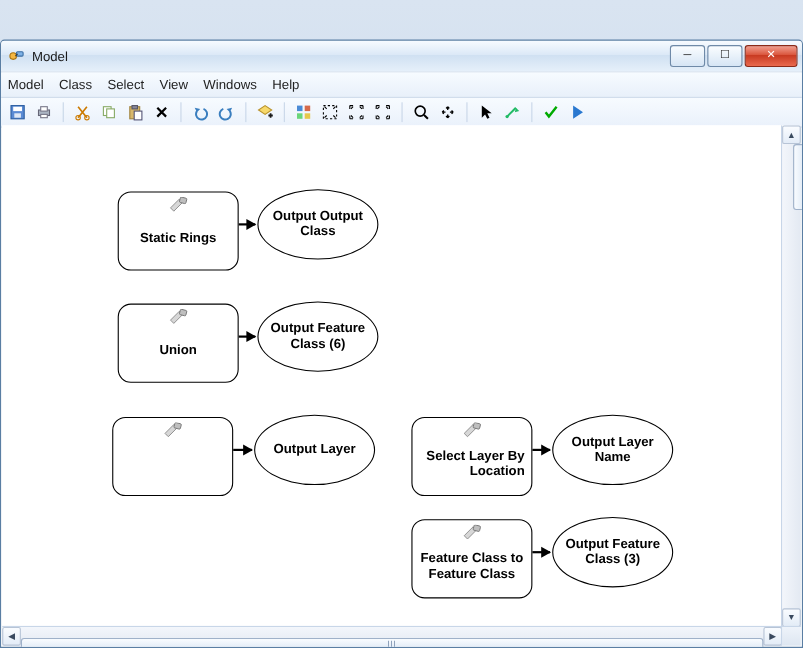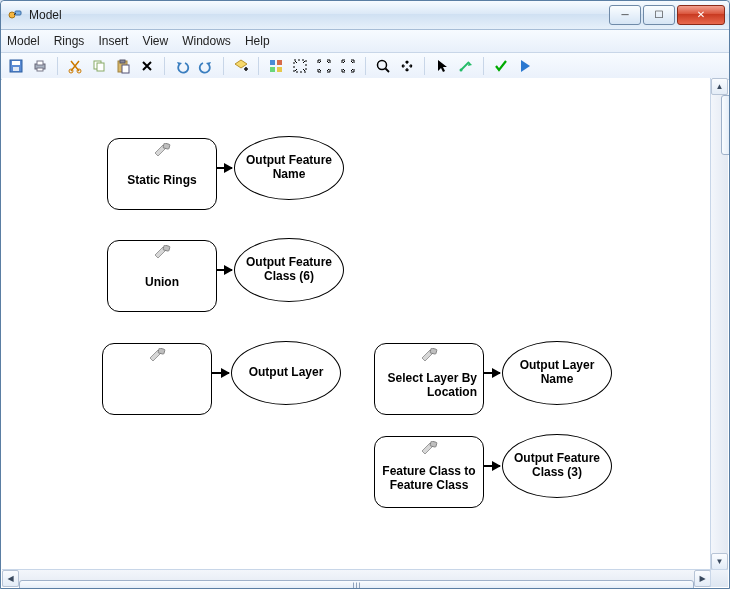--- a/index.html
+++ b/index.html
@@ -1,20 +1,20 @@
 <!DOCTYPE html>
 <html><head>
 <meta charset="utf-8">
 <style>
   body { margin:0; padding:0; font-family:"Segoe UI",Tahoma,sans-serif; font-size:12px;
          background:linear-gradient(to bottom,#d9e4f1 0,#bcd2ea 100%); width:730px; height:589px;
          overflow:hidden; position:relative; }
   
   .window { position:absolute; inset:0; border:1px solid #5a7ea3; background:#fff;
-            box-shadow:inset 0 0 0 1px #fff; border-radius:4px 4px 0 0; overflow:hidden; }
+            box-shadow:inset 0 0 0 1px #fff; border-radius:4px 4px 0 0; overflow:hidden;margin-top:36px; }
   .titlebar { height:28px; background:linear-gradient(to bottom,#f7fbff 0,#dce9f7 45%,#cfe0f2 46%,#e6f0fa 100%);
               border-bottom:1px solid #a7bdd6; display:flex; align-items:center; padding:0 4px 0 6px;
               border-radius:4px 4px 0 0; }
   .titlebar .app-icon { width:16px; height:16px; margin-right:6px; }
   .titlebar .title { flex:1; color:#1a1a1a; }
   .win-btns { display:flex; }
   .win-btn { width:30px; height:18px; margin-left:2px; border:1px solid #6f8aa8; border-radius:3px;
              display:flex; align-items:center; justify-content:center; font-size:10px;
              background:linear-gradient(to bottom,#fafdff,#d6e5f5); color:#1a1a1a; }
   .win-btn.close { width:46px; background:linear-gradient(to bottom,#f19f8f,#d9533a 45%,#c83a21 46%,#e9694e);
@@ -88,22 +88,22 @@
           <span>☐</span>
         </div>
       <div class="win-btn close">
           <span>✕</span>
         </div>
     </div>
   </div>
 
   <div class="menubar">
     <span class="menu-item">Model</span>
-    <span class="menu-item">Rings</span>
-    <span class="menu-item">Insert</span>
+    <span class="menu-item">Class</span>
+    <span class="menu-item">Select</span>
     <span class="menu-item">View</span>
     <span class="menu-item">Windows</span>
     <span class="menu-item">Help</span>
   </div>
 
   <div class="toolbar">
     <span class="tbtn">
         <svg width="16" height="16" viewBox="0 0 16 16">
           <rect x="2" y="2" width="12" height="12" fill="#5b8bd4" stroke="#2a5da0"></rect>
           <rect x="4" y="3" width="8" height="4" fill="#fff"></rect>
@@ -231,21 +231,21 @@
   <div class="workarea">
     <div class="canvas-viewport" id="canvas">
         <div class="node tool" style="left: 105px; top: 60px;">
           <span class="hammer"><svg width="18" height="14" viewBox="0 0 18 14">
               <path d="M2 10 L10 2 L13 5 L5 13 Z" fill="#d7d7d7" stroke="#888" stroke-width="0.8"></path>
               <rect x="10.5" y="0.5" width="6" height="5" rx="1" transform="rotate(15 13 3)" fill="#bfbfbf" stroke="#777" stroke-width="0.8"></rect>
             </svg></span>
           <span>Static Rings</span>
         </div>
         <div class="node output" style="left: 232px; top: 58px;">
-          <span>Output Feature Name</span>
+          <span>Output Output Class</span>
         </div>
         <div class="node tool" style="left: 105px; top: 162px;">
           <span class="hammer"><svg width="18" height="14" viewBox="0 0 18 14">
               <path d="M2 10 L10 2 L13 5 L5 13 Z" fill="#d7d7d7" stroke="#888" stroke-width="0.8"></path>
               <rect x="10.5" y="0.5" width="6" height="5" rx="1" transform="rotate(15 13 3)" fill="#bfbfbf" stroke="#777" stroke-width="0.8"></rect>
             </svg></span>
           <span>Union</span>
         </div>
         <div class="node output" style="left: 232px; top: 160px;">
           <span>Output Feature Class (6)</span>

